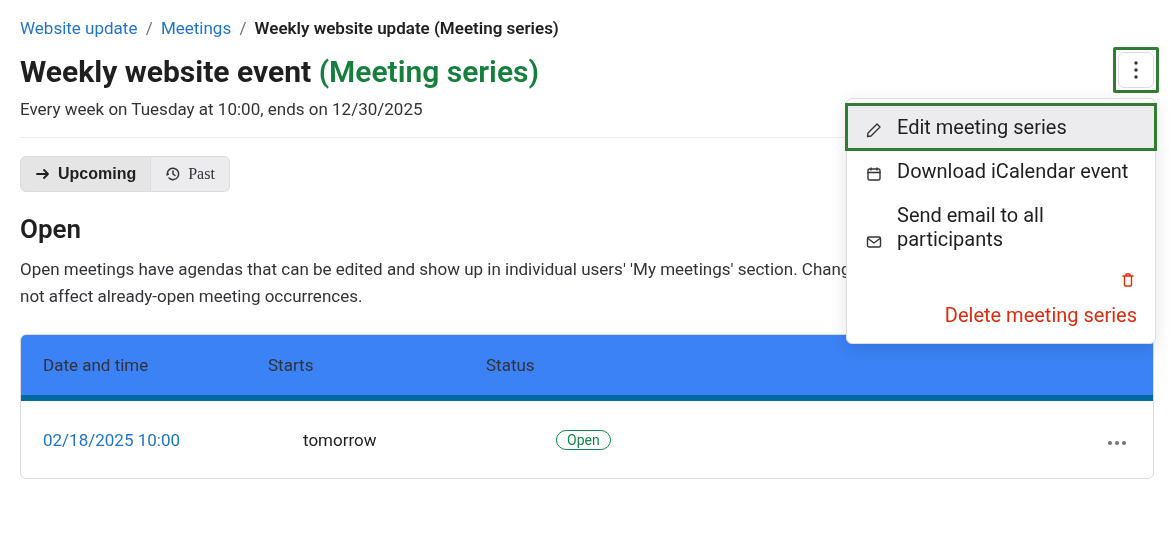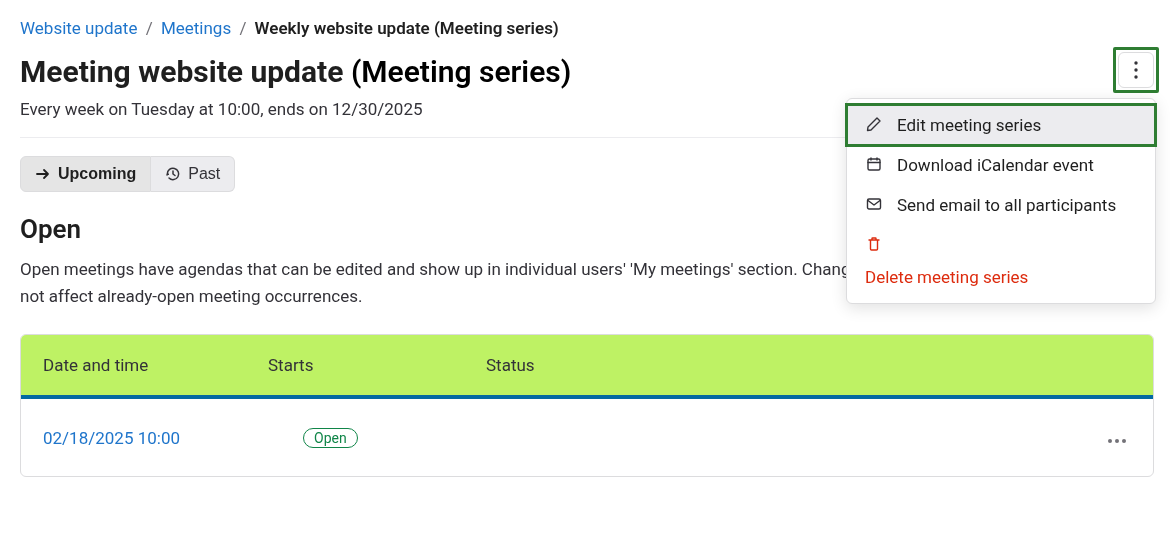--- a/index.html
+++ b/index.html
@@ -38,21 +38,21 @@
       justify-content: space-between;
       margin-bottom: 8px;
     }
     h1.page-title {
       font-size: 30px;
       font-weight: 700;
       color: #1f1f1f;
       line-height: 1.3;
     }
     h1.page-title .subtitle {
-      color: #000000;
+      color: #15803d;
       font-weight: 600;
       text-align: right;
     }
     .kebab-button {
       width: 36px;
       height: 36px;
       border: 1px solid #dcdcde;
       background: #fff;
       border-radius: 6px;
       display: flex;
@@ -105,41 +105,42 @@
       border-top-right-radius: 6px;
       border-bottom-right-radius: 6px;
       border-left: none;
     }
     .tab.active {
       font-weight: 700;
     }
     .tab.inactive {
       background: #ececef;
       color: #333238;
+      font-family: Liberation Serif, serif;
     }
     .section-title {
       font-size: 26px;
       font-weight: 600;
       margin-bottom: 12px;
     }
     .section-desc {
       font-size: 17px;
       color: #333238;
       line-height: 1.6;
       margin-bottom: 24px;
     }
     .table {
       border: 1px solid #dcdcde;
       border-radius: 6px;
       overflow: hidden;
     }
     .table-header {
       display: flex;
-      background: #bef264;
-      border-bottom: 4px solid #0369a1;
+      background: #3b82f6;
+      border-bottom: 6px solid #0369a1;
       padding: 20px 22px;
       color: #333238;
       font-size: 17px;
       justify-content: space-between;
     }
     .table-row {
       display: flex;
       align-items: center;
       padding: 28px 22px;
       font-size: 17px;
@@ -176,24 +177,24 @@
       width: 310px;
       background: #fff;
       border: 1px solid #dcdcde;
       border-radius: 6px;
       box-shadow: 0 4px 16px rgba(0,0,0,0.12);
       padding: 6px 0;
       z-index: 10;
     }
     .dropdown-item {
       display: flex;
-      align-items: flex-start;
+      align-items: flex-end;
       gap: 14px;
       padding: 10px 18px;
-      font-size: 17px;
+      font-size: 20px;
       cursor: pointer;
       color: #1f1f1f;
       position: relative;
     }
     .dropdown-item.highlighted {
       background: #ececef;
     }
     .dropdown-item.danger {
       color: #dd2b0e;
       flex-direction: column;
@@ -227,21 +228,21 @@
   <a href="#">Website update</a>
   <span class="sep">/</span>
   <a href="#">Meetings</a>
   <span class="sep">/</span>
   <span class="current">Weekly website update (Meeting series)</span>
 </nav>
 
 
 <div class="title-row">
   <h1 class="page-title">
-    <span>Meeting website update</span>
+    <span>Weekly website event</span>
     <span class="subtitle">(Meeting series)</span>
   </h1>
   <button class="kebab-button">
     <span class="kebab-highlight"></span>
     <svg width="4" height="18" viewBox="0 0 4 18">
         <circle cx="2" cy="2" r="1.7" fill="#333238"></circle>
         <circle cx="2" cy="9" r="1.7" fill="#333238"></circle>
         <circle cx="2" cy="16" r="1.7" fill="#333238"></circle>
       </svg>
   </button>
@@ -277,20 +278,21 @@
   <div class="table-header">
     <div class="col-date">Date and time</div>
     <div class="col-starts">Starts</div>
     <div class="col-status">Status</div>
     <div class="col-actions"></div>
   </div>
   <div class="table-row">
     <div class="col-date">
       <a href="#" class="date-link">02/18/2025 10:00</a>
     </div>
+    <div class="col-starts">tomorrow</div>
     <div class="col-status">
       <span class="status-badge">Open</span>
     </div>
     <div class="col-actions">
       <button class="row-menu-button">
         <svg width="20" height="6" viewBox="0 0 20 6">
             <circle cx="3" cy="3" r="2" fill="#737278"></circle>
             <circle cx="10" cy="3" r="2" fill="#737278"></circle>
             <circle cx="17" cy="3" r="2" fill="#737278"></circle>
           </svg>

